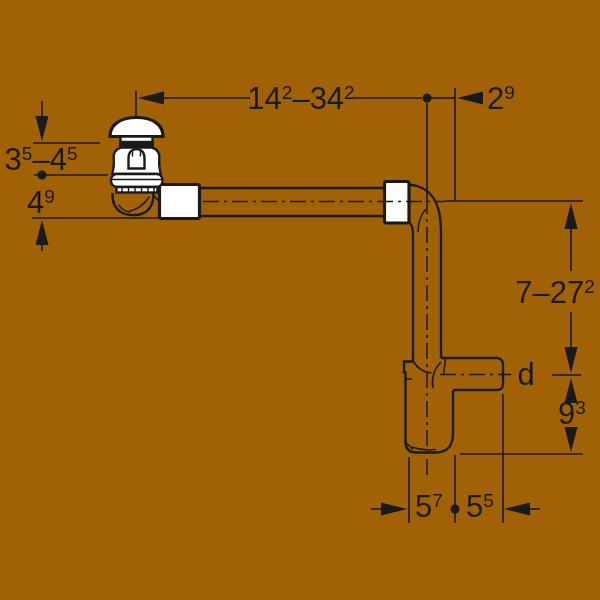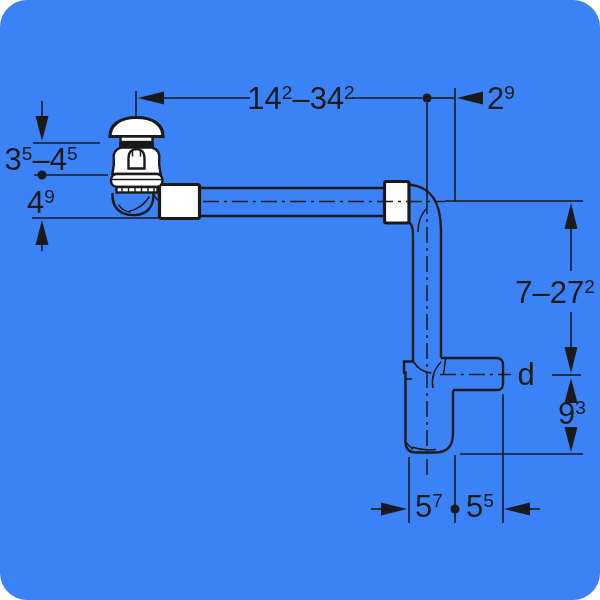--- a/index.html
+++ b/index.html
@@ -1,16 +1,16 @@
 <!DOCTYPE html>
 <html><head>
 <meta charset="utf-8">
 <style>
   html,body{margin:0;padding:0;background:#ffffff;}
-  .stage{width:600px;height:600px;position:relative;background:#3b82f6;overflow:hidden;border-radius:27px;}
+  .stage{width:600px;height:600px;position:relative;background:#a16207;overflow:hidden;}
   svg{display:block;}
   .dim{font-family:"Liberation Sans","DejaVu Sans",sans-serif;font-size:31px;fill:#1a1a1a;}
   .sup{font-size:19px;}
   .thin{stroke:#1a1a1a;stroke-width:1.6;fill:none;}
   .cl{stroke:#1a1a1a;stroke-width:1.5;fill:none;stroke-dasharray:16 5 3 5;}
   .mid{stroke:#1a1a1a;stroke-width:2.4;fill:none;}
   .midw{stroke:#1a1a1a;stroke-width:2.4;fill:#ffffff;}
   .thick{stroke:#1a1a1a;stroke-width:3.2;fill:#ffffff;}
   .thin2{stroke:#1a1a1a;stroke-width:1.5;fill:none;}
   .arr{fill:#1a1a1a;stroke:none;}

